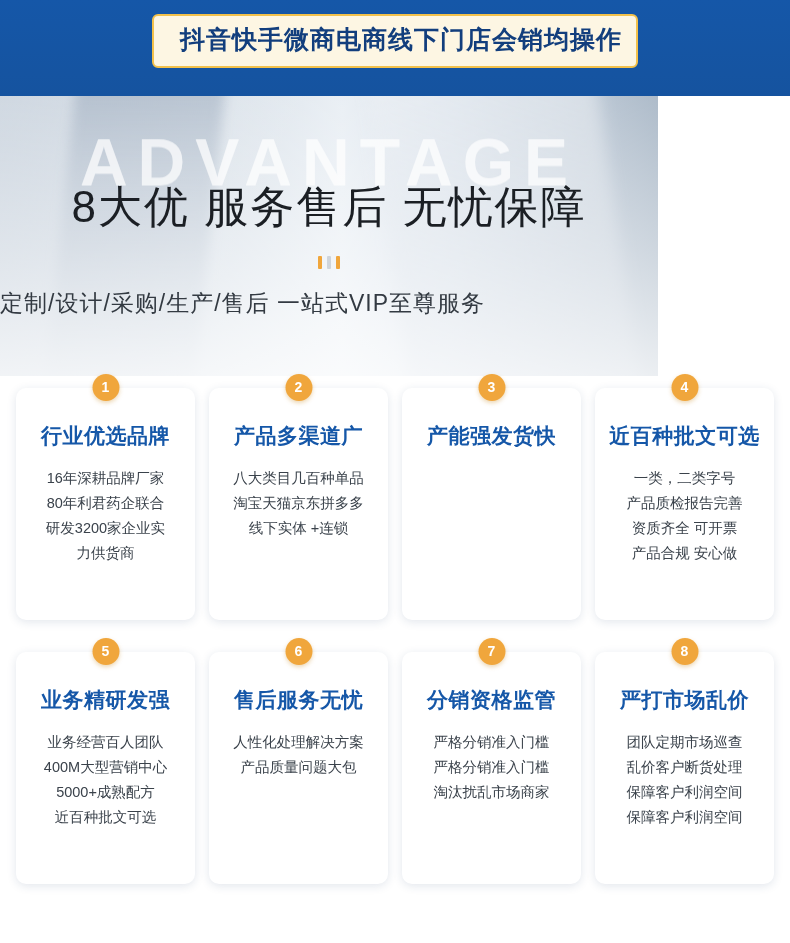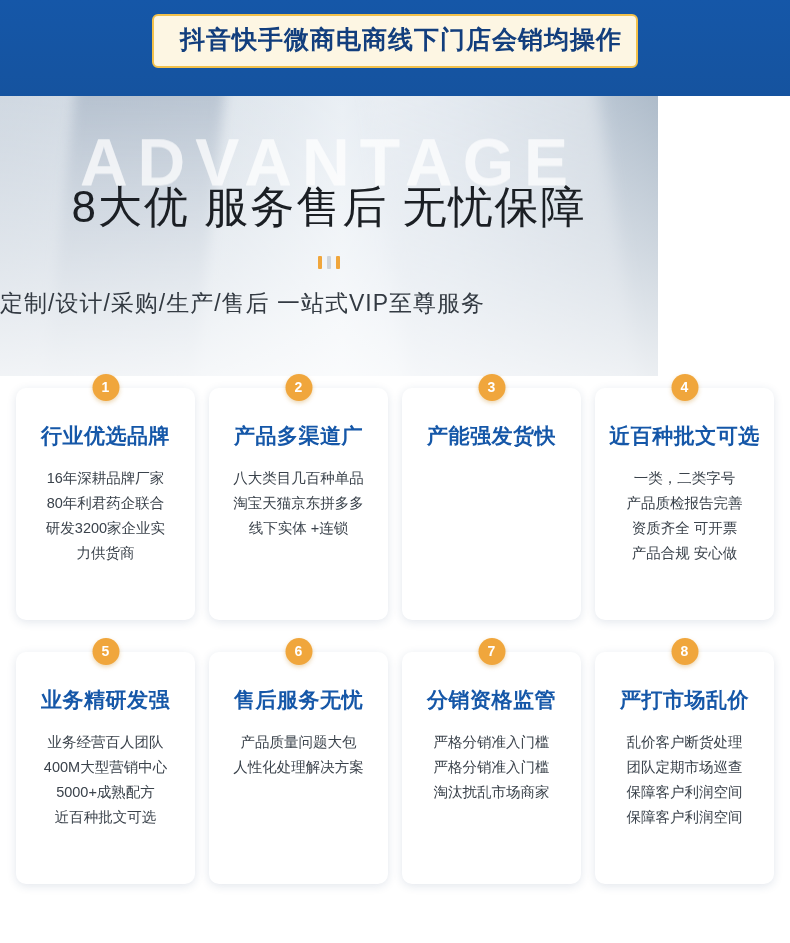--- a/index.html
+++ b/index.html
@@ -247,40 +247,40 @@
         <div>400M大型营销中心</div>
         <div>5000+成熟配方</div>
         <div>近百种批文可选</div>
       </div>
     </div>
 
     <div class="card">
       <div class="badge">6</div>
       <div class="card-title">售后服务无忧</div>
       <div class="card-lines">
+        <div>人性化处理解决方案</div>
         <div>产品质量问题大包</div>
-        <div>人性化处理解决方案</div>
       </div>
     </div>
 
     <div class="card">
       <div class="badge">7</div>
       <div class="card-title">分销资格监管</div>
       <div class="card-lines">
         <div>严格分销准入门槛</div>
         <div>严格分销准入门槛</div>
         <div>淘汰扰乱市场商家</div>
       </div>
     </div>
 
     <div class="card">
       <div class="badge">8</div>
       <div class="card-title">严打市场乱价</div>
       <div class="card-lines">
+        <div>团队定期市场巡查</div>
         <div>乱价客户断货处理</div>
-        <div>团队定期市场巡查</div>
         <div>保障客户利润空间</div>
         <div>保障客户利润空间</div>
       </div>
     </div>
 
   </div>
 </div>
 
 </body></html>

